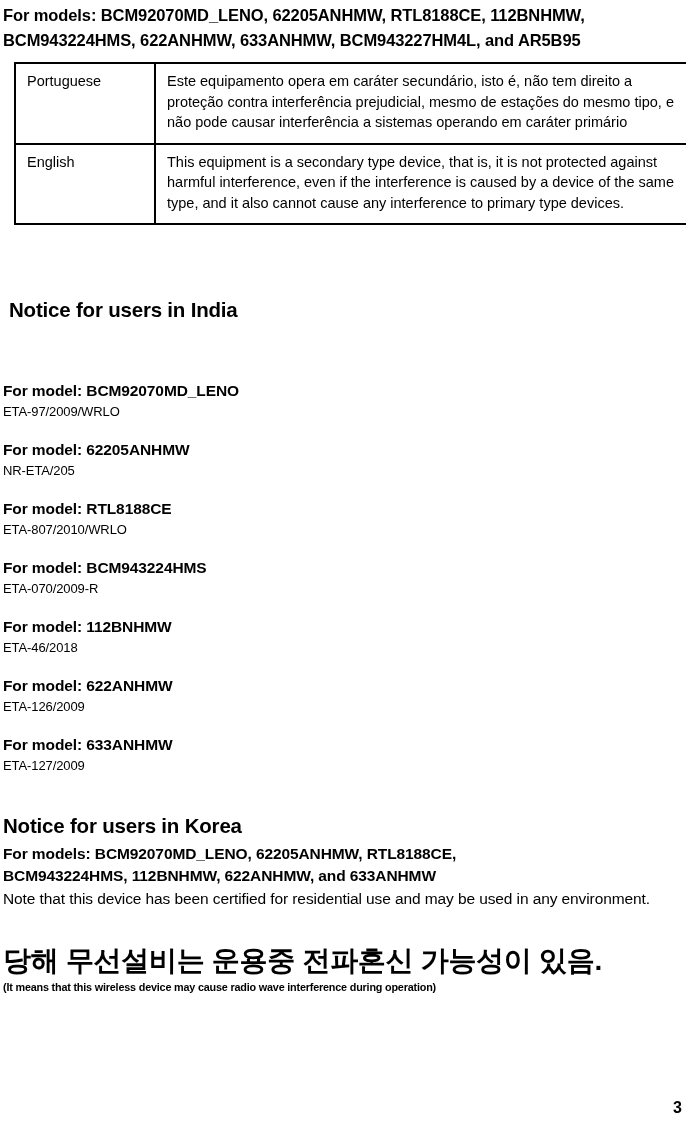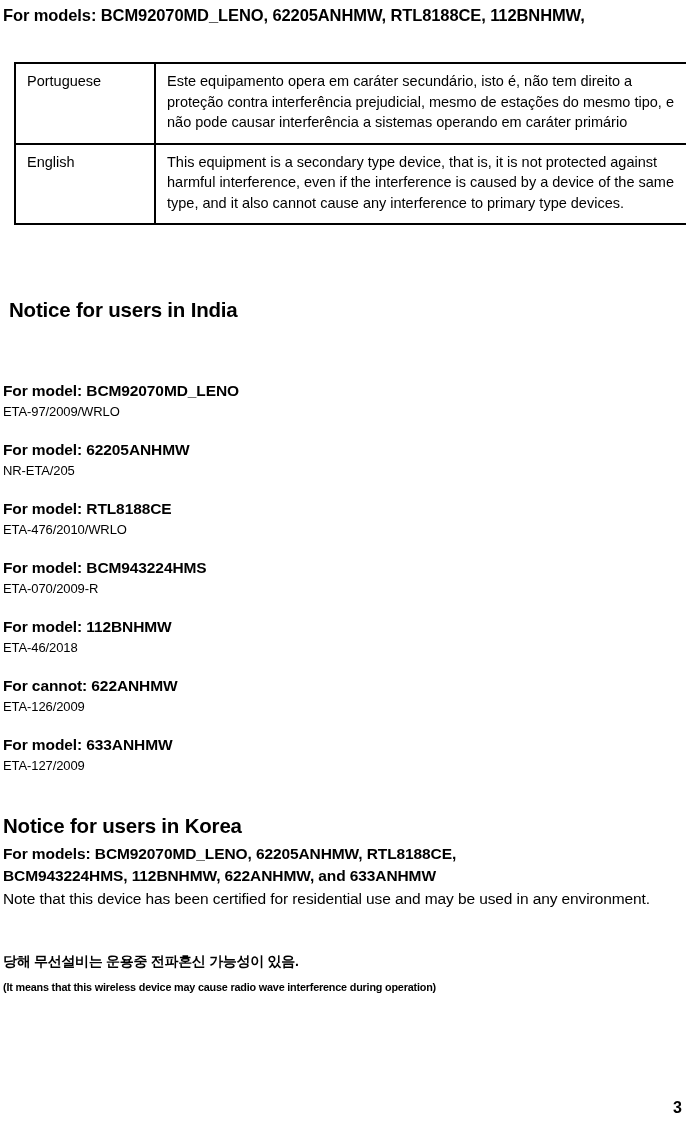--- a/index.html
+++ b/index.html
@@ -110,21 +110,21 @@
     font-size: 15.5px;
     font-weight: normal;
     line-height: 24px;
     letter-spacing: -0.1px;
   }
   .korean-line {
     position: absolute;
     left: 3px;
     top: 947px;
     width: 676px;
-    font-size: 14px;
+    font-size: 28px;
     font-weight: bold;
     line-height: 28px;
     letter-spacing: -0.3px;
   }
   .korean-gloss {
     position: absolute;
     left: 3px;
     top: 980px;
     width: 676px;
     font-size: 11.5px;
@@ -144,20 +144,21 @@
     font-weight: bold;
   }
 </style>
 </head>
 <body>
 
 <div class="page">
 
   <div class="top-heading">
     <div>For models: BCM92070MD_LENO, 62205ANHMW, RTL8188CE, 112BNHMW,</div>
+    <div>BCM943224HMS, 622ANHMW, 633ANHMW, BCM943227HM4L, and AR5B95</div>
   </div>
 
   <table class="lang-table">
     <tbody>
       <tr>
         <td class="lang-name">Portuguese</td>
         <td class="lang-text">Este equipamento opera em caráter secundário, isto é, não tem direito a proteção contra interferência prejudicial, mesmo de estações do mesmo tipo, e não pode causar interferência a sistemas operando em caráter primário</td>
       </tr>
       <tr>
         <td class="lang-name">English</td>
@@ -173,35 +174,35 @@
     <div class="model-code">ETA-97/2009/WRLO</div>
   </div>
 
   <div class="model-block" style="top:395px;">
     <div class="model-title">For model: 62205ANHMW</div>
     <div class="model-code">NR-ETA/205</div>
   </div>
 
   <div class="model-block" style="top:454px;">
     <div class="model-title">For model: RTL8188CE</div>
-    <div class="model-code">ETA-476/2010/WRLO</div>
+    <div class="model-code">ETA-807/2010/WRLO</div>
   </div>
 
   <div class="model-block" style="top:513px;">
     <div class="model-title">For model: BCM943224HMS</div>
     <div class="model-code">ETA-070/2009-R</div>
   </div>
 
   <div class="model-block" style="top:572px;">
     <div class="model-title">For model: 112BNHMW</div>
     <div class="model-code">ETA-46/2018</div>
   </div>
 
   <div class="model-block" style="top:631px;">
-    <div class="model-title">For cannot: 622ANHMW</div>
+    <div class="model-title">For model: 622ANHMW</div>
     <div class="model-code">ETA-126/2009</div>
   </div>
 
   <div class="model-block" style="top:690px;">
     <div class="model-title">For model: 633ANHMW</div>
     <div class="model-code">ETA-127/2009</div>
   </div>
 
   <h2 class="section-heading" id="heading-korea">Notice for users in Korea</h2>
 

